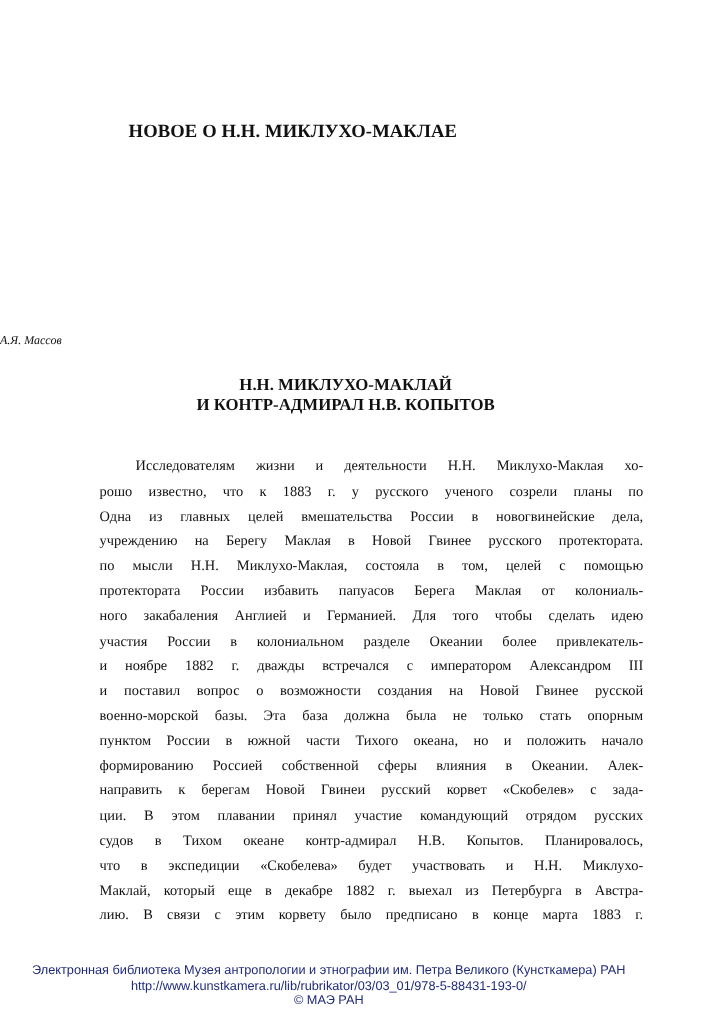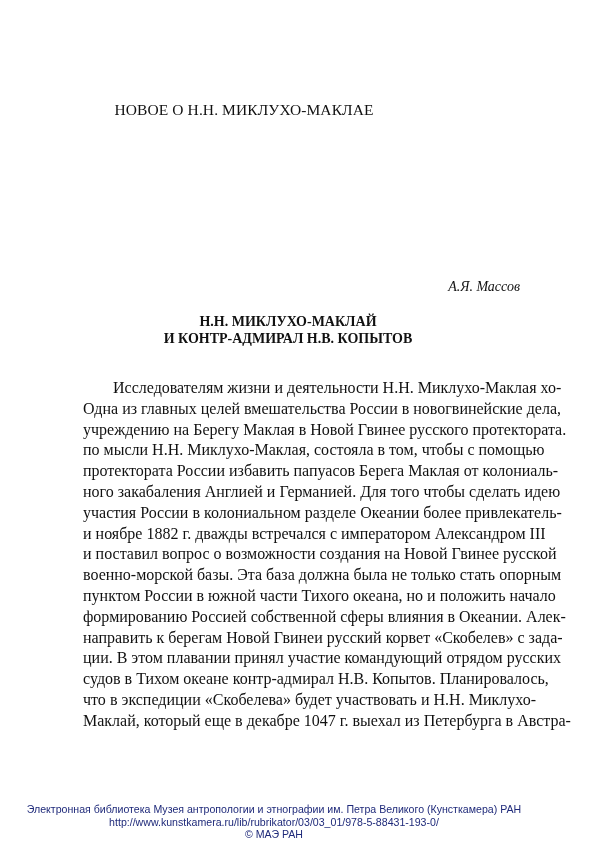--- a/index.html
+++ b/index.html
@@ -14,49 +14,49 @@
       overflow: hidden;
       font-family: "Liberation Serif", "DejaVu Serif", serif;
       color: #111111;
     }
     .section-title {
       position: absolute;
       top: 101px;
       left: 0;
       width: 488px;
       text-align: center;
-      font-weight: normal;
+      font-weight: bold;
       font-size: 15.5px;
       letter-spacing: 0.1px;
     }
     .author {
       position: absolute;
       top: 279px;
       left: 0;
       width: 520px;
-      text-align: right;
+      text-align: left;
       font-style: italic;
-      font-size: 14px;
+      font-size: 10px;
     }
     .article-title {
       position: absolute;
       top: 313px;
       left: 0;
       width: 576px;
       text-align: center;
       font-weight: bold;
       font-size: 14px;
       line-height: 17px;
     }
     .body-text {
       position: absolute;
       top: 378px;
       left: 83px;
       width: 453px;
-      font-size: 16px;
+      font-size: 12px;
       line-height: 20.8px;
       text-align: justify;
       hyphens: manual;
     }
     .body-text .line {
       display: block;
       text-align: justify;
       text-align-last: justify;
       white-space: nowrap;
       height: 20.8px;
@@ -84,35 +84,37 @@
 
 <div class="author">А.Я. Массов</div>
 
 <div class="article-title">
   <div>Н.Н. МИКЛУХО-МАКЛАЙ</div>
   <div>И КОНТР-АДМИРАЛ Н.В. КОПЫТОВ</div>
 </div>
 
 <div class="body-text">
   <span class="line first">Исследователям жизни и деятельности Н.Н. Миклухо-Маклая хо-</span>
+  <span class="line">рошо известно, что к 1883 г. у русского ученого созрели планы по</span>
   <span class="line">Одна из главных целей вмешательства России в новогвинейские дела,</span>
   <span class="line">учреждению на Берегу Маклая в Новой Гвинее русского протектората.</span>
-  <span class="line">по мысли Н.Н. Миклухо-Маклая, состояла в том, чтобы с помощью</span>
+  <span class="line">по мысли Н.Н. Миклухо-Маклая, состояла в том, целей с помощью</span>
   <span class="line">протектората России избавить папуасов Берега Маклая от колониаль-</span>
   <span class="line">ного закабаления Англией и Германией. Для того чтобы сделать идею</span>
   <span class="line">участия России в колониальном разделе Океании более привлекатель-</span>
   <span class="line">и ноябре 1882 г. дважды встречался с императором Александром III</span>
   <span class="line">и поставил вопрос о возможности создания на Новой Гвинее русской</span>
   <span class="line">военно-морской базы. Эта база должна была не только стать опорным</span>
   <span class="line">пунктом России в южной части Тихого океана, но и положить начало</span>
   <span class="line">формированию Россией собственной сферы влияния в Океании. Алек-</span>
   <span class="line">направить к берегам Новой Гвинеи русский корвет «Скобелев» с зада-</span>
   <span class="line">ции. В этом плавании принял участие командующий отрядом русских</span>
   <span class="line">судов в Тихом океане контр-адмирал Н.В. Копытов. Планировалось,</span>
   <span class="line">что в экспедиции «Скобелева» будет участвовать и Н.Н. Миклухо-</span>
-  <span class="line">Маклай, который еще в декабре 1047 г. выехал из Петербурга в Австра-</span>
+  <span class="line">Маклай, который еще в декабре 1882 г. выехал из Петербурга в Австра-</span>
+  <span class="line">лию. В связи с этим корвету было предписано в конце марта 1883 г.</span>
 </div>
 
 <div class="footer">
   <div>Электронная библиотека Музея антропологии и этнографии им. Петра Великого (Кунсткамера) РАН</div>
   <div>http://www.kunstkamera.ru/lib/rubrikator/03/03_01/978-5-88431-193-0/</div>
   <div>© МАЭ РАН</div>
 </div>
 
 </body></html>

